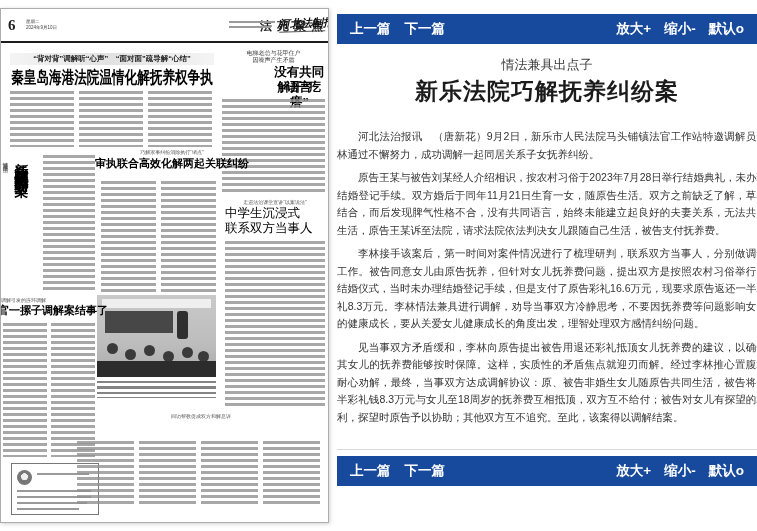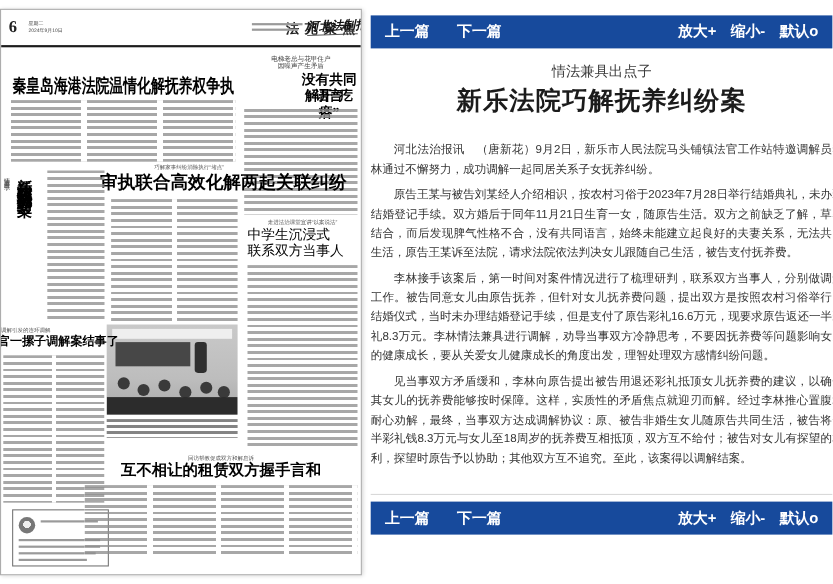--- a/index.html
+++ b/index.html
@@ -28,21 +28,21 @@
             background:linear-gradient(90deg,#f4f4f4,#e2e2e2,#f4f4f4);}
   .mainhead{left:9px;top:58px;width:204px;text-align:center;font-size:12.6px;font-weight:900;
             white-space:nowrap;transform:scaleY(1.35);transform-origin:center top;color:#000;}
 
   .rkick1{left:221px;top:40px;width:103px;font-size:6px;color:#444;text-align:center;}
   .rkick2{left:221px;top:47px;width:103px;font-size:6px;color:#444;text-align:center;}
   .rhead{left:221px;top:56px;width:103px;text-align:center;font-size:12.5px;line-height:15px;
          font-weight:900;color:#000;}
 
   .szkick{left:90px;top:140px;width:162px;}
-  .szhead{left:90px;top:147px;width:162px;text-align:center;font-size:16px;font-weight:900;
+  .szhead{left:90px;top:147px;width:162px;text-align:center;font-size:11px;font-weight:900;
           white-space:nowrap;color:#000;}
 
   .vkick{left:2px;top:148px;height:80px;writing-mode:vertical-rl;text-orientation:upright;
          font-size:5.5px;color:#555;letter-spacing:1px;}
   .vhead{left:11px;top:142px;height:180px;writing-mode:vertical-rl;text-orientation:upright;
          font-size:14px;font-weight:900;letter-spacing:2px;color:#000;}
 
   .stukick{left:224px;top:190px;width:100px;}
   .stuhead{left:224px;top:197px;width:100px;font-size:12.5px;line-height:15px;
            font-weight:400;color:#000;}
@@ -73,21 +73,21 @@
   
   .contact{left:10px;top:454px;width:86px;height:50px;border:1px solid #777;background:#fff;}
   .contact .badge{left:5px;top:6px;width:15px;height:15px;border-radius:50%;
                   background:radial-gradient(circle at 50% 45%,#eee 0 30%,#777 32% 100%);}
   .contact .l{background:#9a9a9a;height:2.4px;}
 
   
   .reader{position:absolute;left:337px;top:0;width:420px;height:531px;background:#fff;}
   .bar{position:absolute;left:0;width:420px;height:30px;background:#174a9c;color:#fff;
        display:flex;align-items:center;font-size:13.5px;font-weight:bold;padding:0 13px;box-sizing:border-box;}
-  .bar .grp{display:flex;gap:25px;}
+  .bar .grp{display:flex;gap:14px;}
   .bar .grp.right{margin-left:auto;gap:13px;}
   .bar span{cursor:pointer;}
   .bar1{top:14px;}
   .bar2{top:456px;}
   .sep{position:absolute;left:0;top:449px;width:420px;border-top:1px solid #d9d9d9;}
 
   .akicker{position:absolute;left:0;top:56px;width:420px;text-align:center;font-size:13px;color:#3c3c3c;}
   .atitle{position:absolute;left:0;top:76px;width:420px;text-align:center;font-size:23px;
           font-weight:800;color:#1b1b1b;letter-spacing:1px;}
   .abody{position:absolute;left:0;top:128px;width:430px;height:320px;overflow:hidden;
@@ -103,20 +103,21 @@
 
     <div class="pgno serif">6</div>
     <div class="pgdate1">星期二</div>
     <div class="pgdate2">2024年9月10日</div>
     <div class="section serif">法苑聚焦</div>
     <div class="credit1"></div>
     <div class="credit2"></div>
     <div class="masthead serif">河北法制报</div>
     <div class="hrule"></div>
 
+    <div class="mainkick kick">“背对背”调解听“心声”　“面对面”疏导解“心结”</div>
     <div class="mainhead serif">秦皇岛海港法院温情化解抚养权争执</div>
     <div class="sim" style="left:9px;top:82px;width:204px;height:56px;--cw:64px;--cp:69px;"></div>
 
     <div class="rkick1">电梯老总与花甲住户</div>
     <div class="rkick2">因噪声产生矛盾</div>
     <div class="rhead serif">
       <span>没有共同语言</span>
         <br>
       <span>解开“疙瘩”</span>
     </div>
@@ -159,21 +160,20 @@
     <div class="contact">
       <div class="badge"></div>
       <div class="l" style="left:25px;top:9px;width:52px;"></div>
       <div class="l" style="left:5px;top:26px;width:74px;"></div>
       <div class="l" style="left:5px;top:32px;width:74px;"></div>
       <div class="l" style="left:5px;top:38px;width:70px;"></div>
       <div class="l" style="left:5px;top:44px;width:62px;"></div>
     </div>
 
     <div class="rentkick kick-sm">回访帮教促成双方和解息诉</div>
-    <div class="renthead serif">互不相让的租赁双方握手言和</div>
     <div class="sim" style="left:76px;top:432px;width:248px;height:66px;--cw:57px;--cp:62px;"></div>
   </div>
 
   <div class="reader">
 
     <div class="bar bar1">
       <div class="grp">
         <span>上一篇</span>
         <span>下一篇</span>
       </div>

